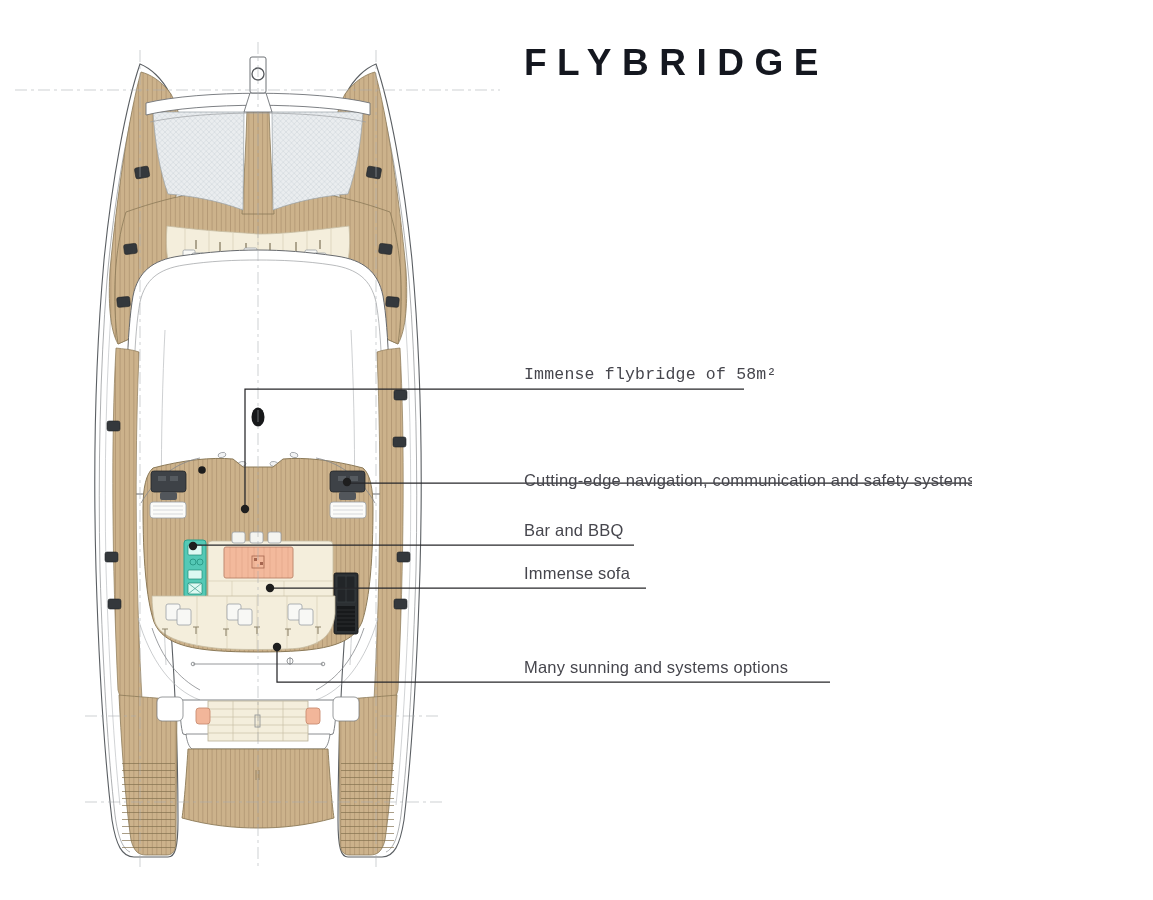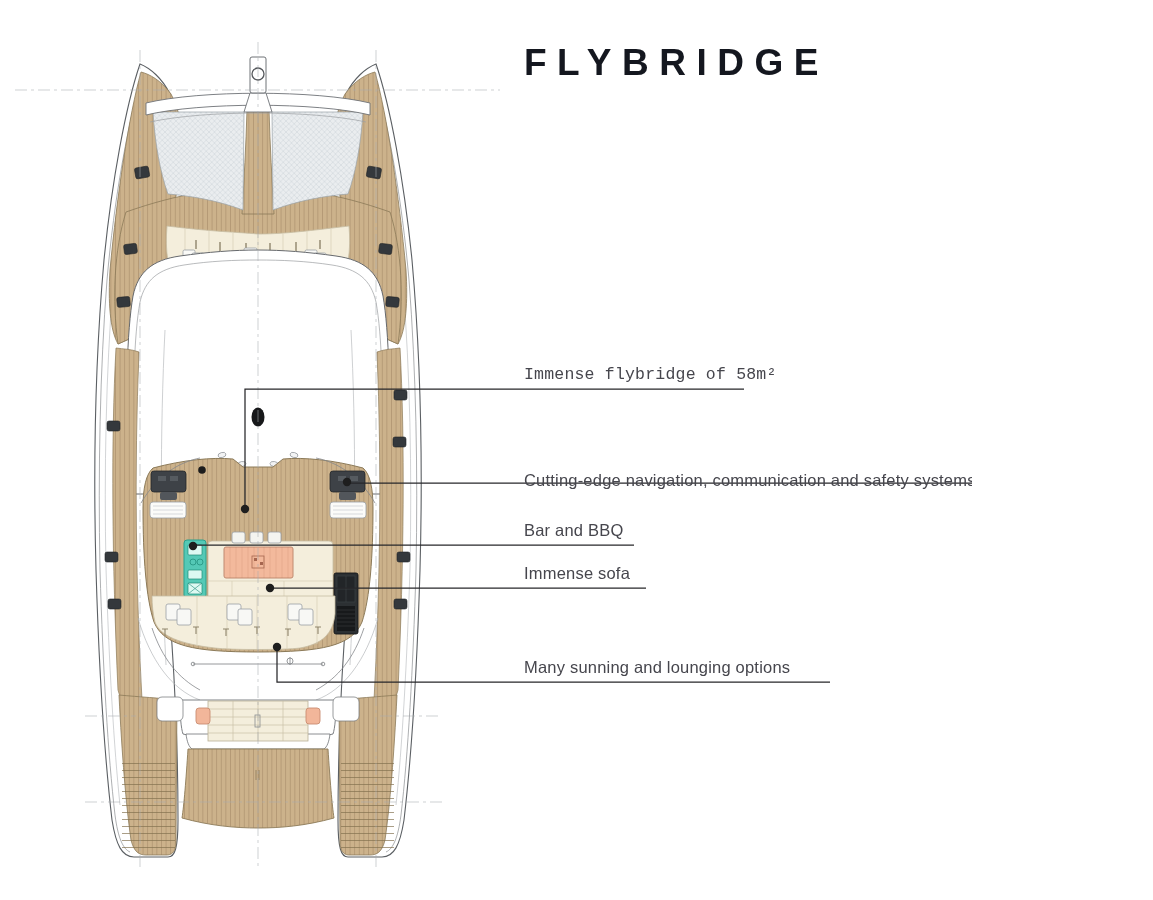--- a/index.html
+++ b/index.html
@@ -291,15 +291,15 @@
       <circle cx="277" cy="647" r="4.2"></circle>
     </g>
   </svg>
 
   <div class="page-title">FLYBRIDGE</div>
 
   <div class="ann ann-1">Immense flybridge of 58m²</div>
   <div class="ann ann-2">Cutting-edge navigation, communication and safety systems</div>
   <div class="ann ann-3">Bar and BBQ</div>
   <div class="ann ann-4">Immense sofa</div>
-  <div class="ann ann-5">Many sunning and lounging options</div>
+  <div class="ann ann-5">Many sunning and systems options</div>
 
 </div>
 
 </body></html>

